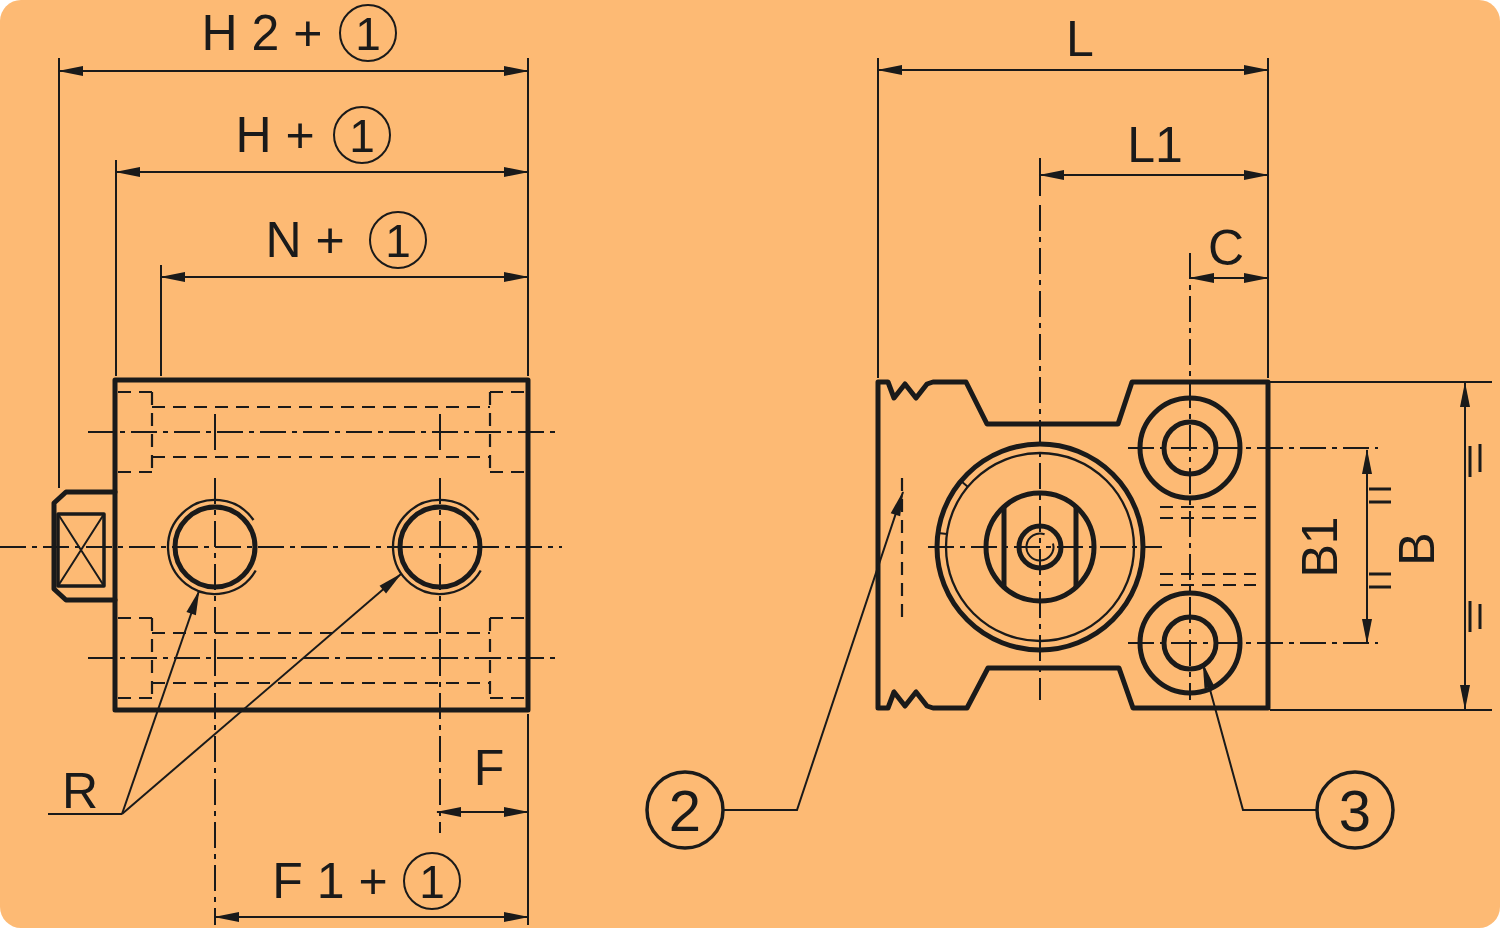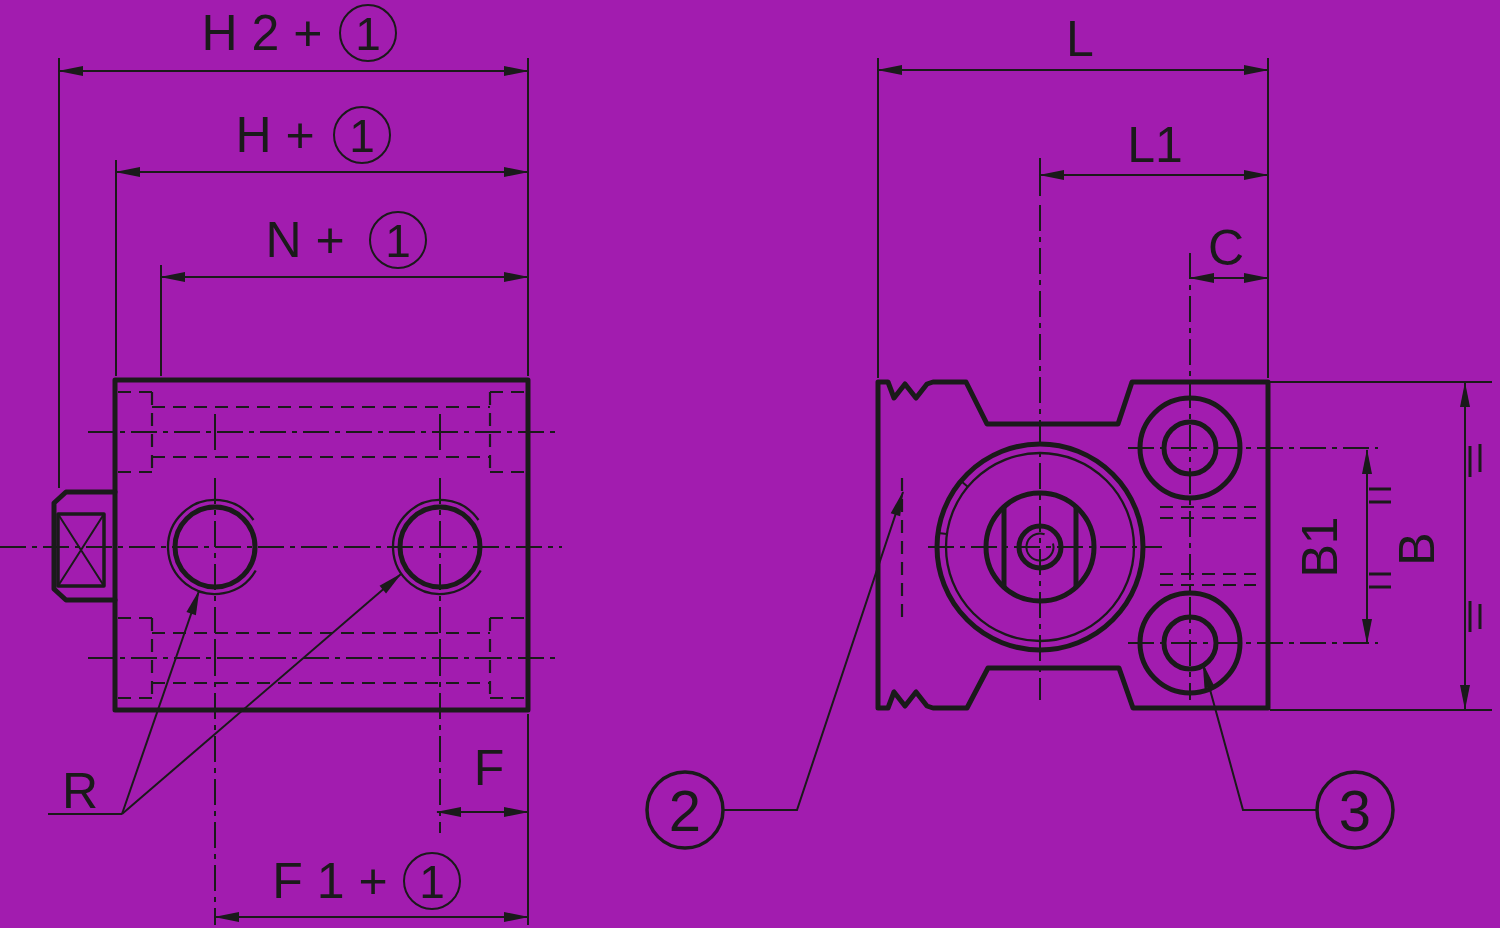--- a/index.html
+++ b/index.html
@@ -1,16 +1,16 @@
 <!DOCTYPE html>
 <html><head>
 <meta charset="utf-8">
 <style>
   html,body{margin:0;padding:0;background:#ffffff;}
-  .stage{position:relative;width:1500px;height:928px;background:#a21caf;overflow:hidden;}
+  .stage{position:relative;width:1500px;height:928px;background:#fdba74;overflow:hidden;border-radius:21px;}
   svg{display:block;}
   .thick{fill:none;stroke:#1a1a1a;stroke-width:5;stroke-linecap:round;stroke-linejoin:round;}
   .med{fill:none;stroke:#1a1a1a;stroke-width:3.5;stroke-linejoin:round;}
   .thin{fill:none;stroke:#1a1a1a;stroke-width:2;}
   .thread{fill:none;stroke:#1a1a1a;stroke-width:2.3;}
   .hid{fill:none;stroke:#1a1a1a;stroke-width:2.2;stroke-dasharray:13 8;}
   .cl{fill:none;stroke:#1a1a1a;stroke-width:2;stroke-dasharray:26 6 5 6;}
   .dim{fill:none;stroke:#1a1a1a;stroke-width:2;}
   .eq{fill:none;stroke:#1a1a1a;stroke-width:3;}
   .lbl{font-family:"Liberation Sans","DejaVu Sans",sans-serif;font-size:50px;fill:#1a1a1a;}

